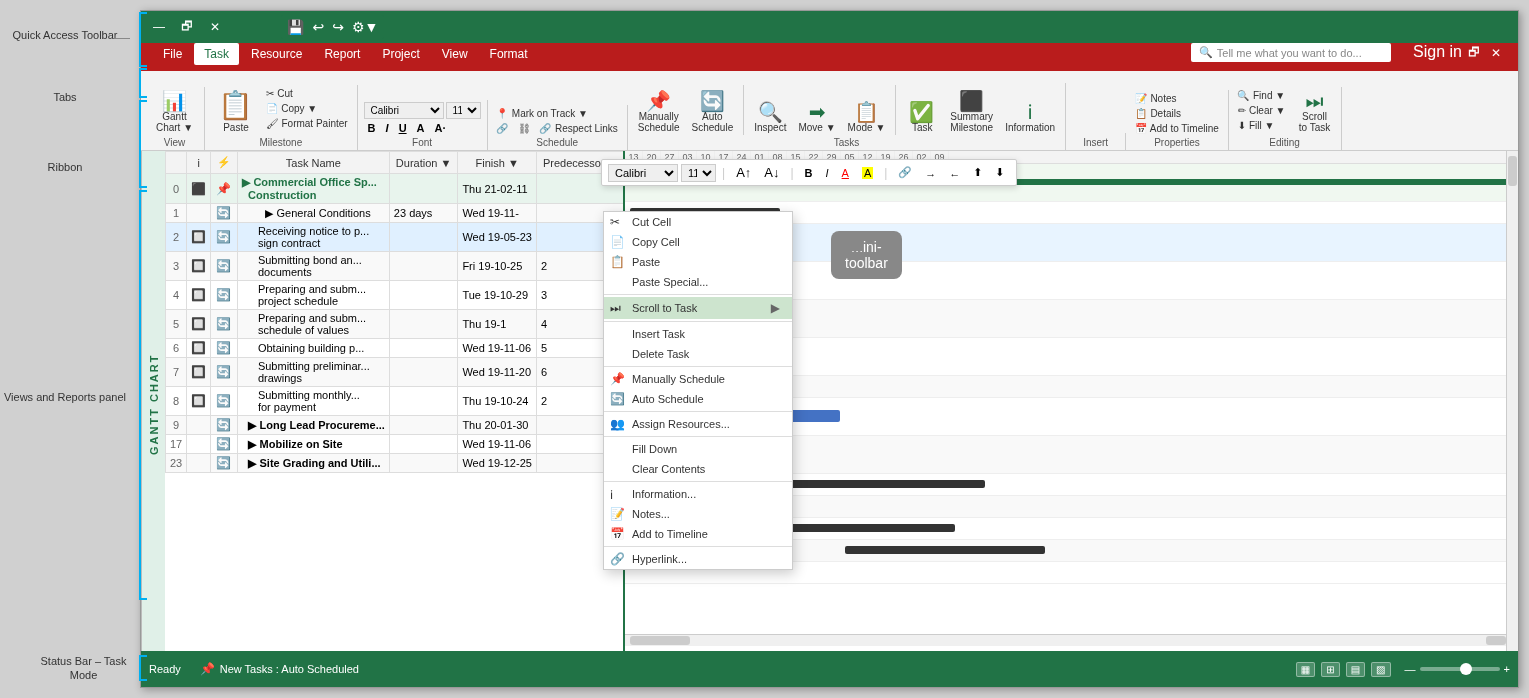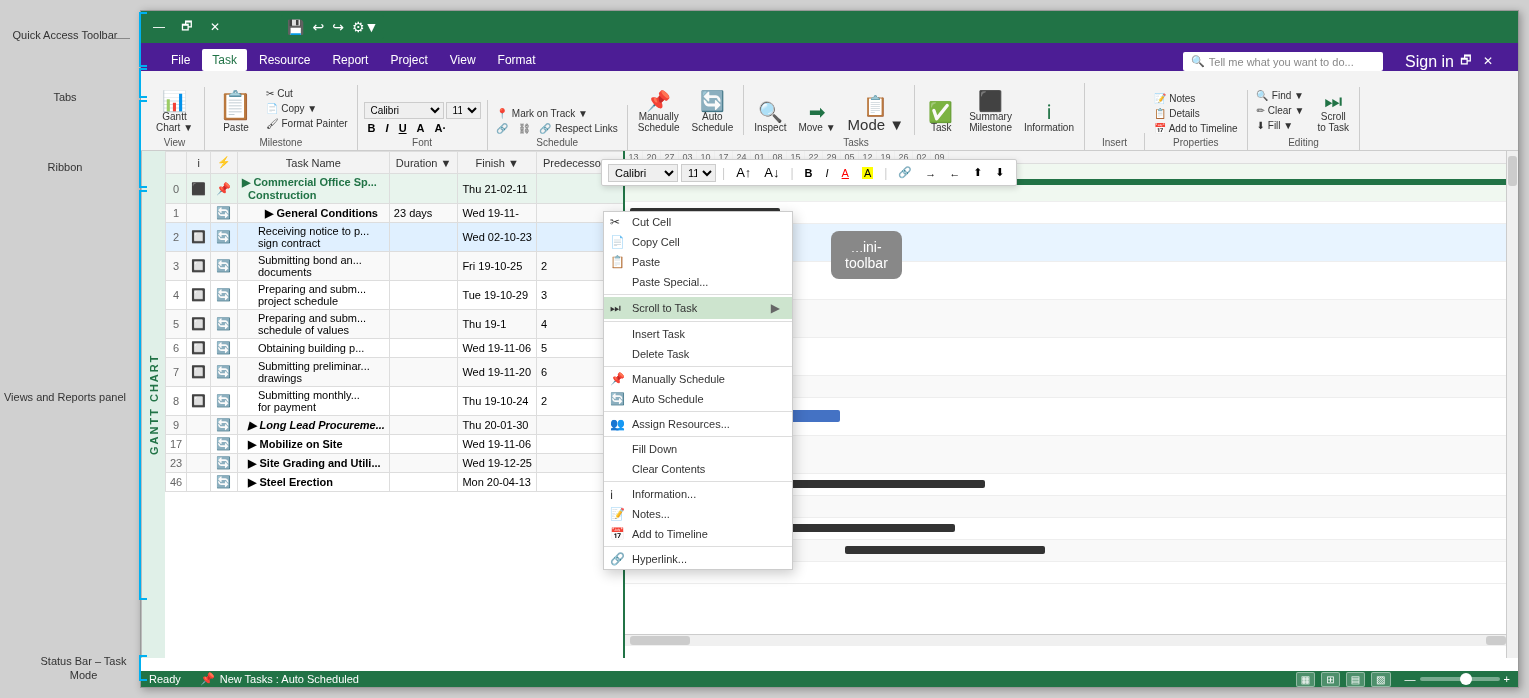--- a/index.html
+++ b/index.html
@@ -50,25 +50,25 @@
     }
     .qa-btn {
       color: white;
       font-size: 14px;
       cursor: pointer;
       padding: 2px;
     }
 
     
     .menu-bar {
-      background: #4c1d95;
+      background: #b91c1c;
       height: 28px;
       display: flex;
-      align-items: flex-end;
-      padding: 0 20px;
+      align-items: flex-start;
+      padding: 0 12px;
       gap: 2px;
     }
     .menu-item {
       color: white;
       padding: 4px 10px;
       cursor: pointer;
       font-size: 12px;
       border-radius: 2px;
     }
     .menu-item.active {
@@ -366,21 +366,21 @@
       color: #333;
       text-align: center;
       width: 130px;
       line-height: 1.3;
     }
 
     
     .status-bar {
       background: #217346;
       color: white;
-      height: 16px;
+      height: 36px;
       display: flex;
       align-items: center;
       padding: 0 8px;
       font-size: 11px;
       position: absolute;
       bottom: 0;
       left: 0;
       right: 0;
     }
     .status-item {
@@ -592,21 +592,21 @@
           <div class="ribbon-btn">
             <span class="ribbon-icon">🔍</span>
             <span style="font-size:10px;">Inspect</span>
           </div>
           <div class="ribbon-btn">
             <span class="ribbon-icon">➡</span>
             <span style="font-size:10px;">Move ▼</span>
           </div>
           <div class="ribbon-btn">
             <span class="ribbon-icon">📋</span>
-            <span style="font-size:15px;">Mode ▼</span>
+            <span style="font-size:10px;">Mode ▼</span>
           </div>
           <div style="width:1px; background:#ccc; height:50px; margin: 0 2px;"></div>
           <div class="ribbon-btn">
             <span class="ribbon-icon">✅</span>
             <span style="font-size:10px;">Task</span>
           </div>
           <div class="ribbon-btn">
             <span class="ribbon-icon">⬛</span>
             <span style="font-size:10px;">Summary<br>Milestone</span>
           </div>
@@ -672,32 +672,32 @@
               <td class="icon-cell">📌</td>
               <td class="task-name-col summary" style="font-weight:bold; color:#217346;">▶ Commercial Office Sp...<br>&nbsp;&nbsp;Construction</td>
               <td></td>
               <td>Thu 21-02-11</td>
               <td></td>
             </tr>
             <tr>
               <td class="task-num">1</td>
               <td class="icon-cell"></td>
               <td class="icon-cell">🔄</td>
-              <td class="task-name-col" style="font-weight:bold;padding-left:21px;">&nbsp;&nbsp;▶ General Conditions</td>
+              <td class="task-name-col" style="font-weight:normal;padding-left:21px;">&nbsp;&nbsp;▶ General Conditions</td>
               <td>23 days</td>
               <td>Wed 19-11-</td>
               <td></td>
             </tr>
             <tr style="background:#e0f0ff;">
               <td class="task-num">2</td>
               <td class="icon-cell">🔲</td>
               <td class="icon-cell">🔄</td>
               <td class="task-name-col indented">Receiving notice to p...<br>sign contract</td>
               <td></td>
-              <td>Wed 02-10-23</td>
+              <td>Wed 19-05-23</td>
               <td></td>
             </tr>
             <tr>
               <td class="task-num">3</td>
               <td class="icon-cell">🔲</td>
               <td class="icon-cell">🔄</td>
               <td class="task-name-col indented">Submitting bond an...<br>documents</td>
               <td></td>
               <td>Fri 19-10-25</td>
               <td>2</td>
@@ -744,50 +744,41 @@
               <td class="icon-cell">🔄</td>
               <td class="task-name-col indented">Submitting monthly...<br>for payment</td>
               <td></td>
               <td>Thu 19-10-24</td>
               <td>2</td>
             </tr>
             <tr>
               <td class="task-num">9</td>
               <td class="icon-cell"></td>
               <td class="icon-cell">🔄</td>
-              <td class="task-name-col" style="font-weight:bold;font-style:italic;">&nbsp;&nbsp;▶ Long Lead Procureme...</td>
+              <td class="task-name-col" style="font-weight:bold;">&nbsp;&nbsp;▶ Long Lead Procureme...</td>
               <td></td>
               <td>Thu 20-01-30</td>
               <td></td>
             </tr>
             <tr>
               <td class="task-num">17</td>
               <td class="icon-cell"></td>
               <td class="icon-cell">🔄</td>
               <td class="task-name-col" style="font-weight:bold;">&nbsp;&nbsp;▶ Mobilize on Site</td>
               <td></td>
               <td>Wed 19-11-06</td>
               <td></td>
             </tr>
             <tr>
               <td class="task-num">23</td>
               <td class="icon-cell"></td>
               <td class="icon-cell">🔄</td>
               <td class="task-name-col" style="font-weight:bold;">&nbsp;&nbsp;▶ Site Grading and Utili...</td>
               <td></td>
               <td>Wed 19-12-25</td>
-              <td></td>
-            </tr>
-            <tr>
-              <td class="task-num">46</td>
-              <td class="icon-cell"></td>
-              <td class="icon-cell">🔄</td>
-              <td class="task-name-col" style="font-weight:bold;">&nbsp;&nbsp;▶ Steel Erection</td>
-              <td></td>
-              <td>Mon 20-04-13</td>
               <td></td>
             </tr>
           </tbody>
         </table>
       </div>
 
       <div class="gantt-area">
 
         <div class="gantt-header">
           <div class="gantt-header-row2">

